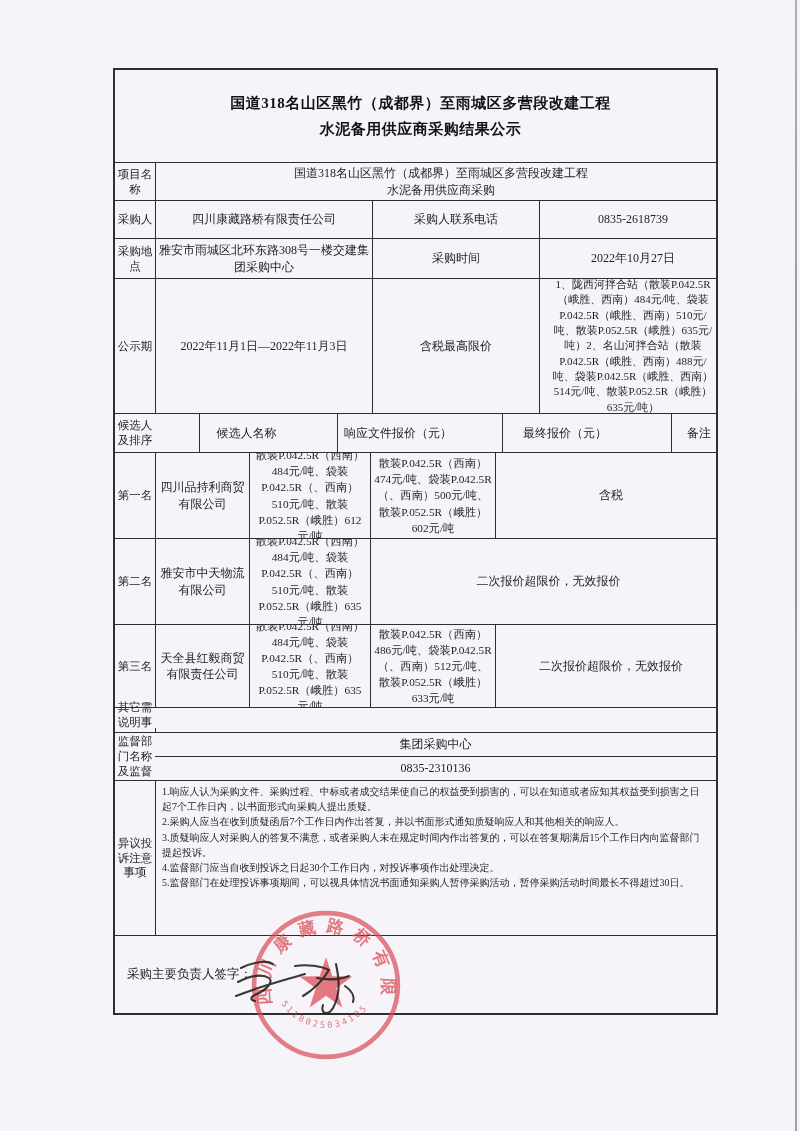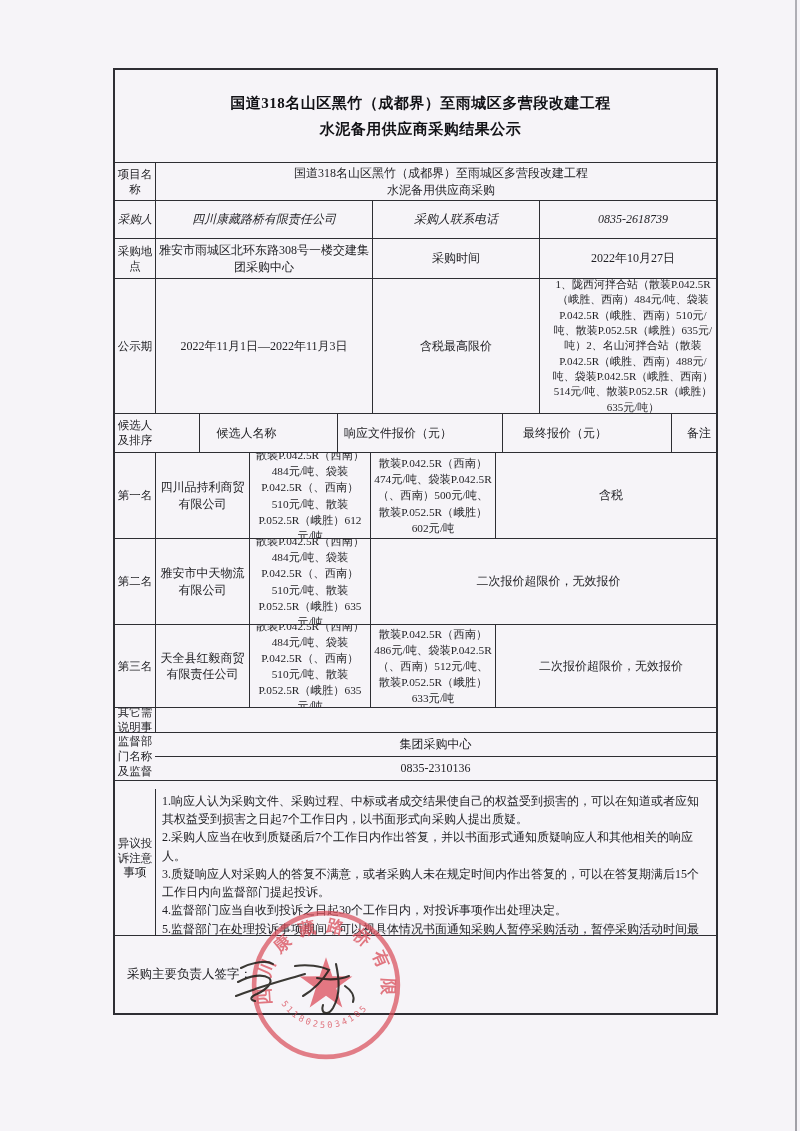--- a/index.html
+++ b/index.html
@@ -27,46 +27,46 @@
     overflow:hidden;
   }
   .c:first-child{border-left:none;}
   .lab{width:40px;font-size:11.5px;line-height:1.3;padding:2px 2px;}
   .grow{flex:1;padding-left:12px;}
   
   .r-title{height:92px;}
   .r-title .c{font-weight:700;font-size:15px;line-height:1.75;letter-spacing:.5px;color:#121216;}
   
   .r-project{height:38px;}
-  .r-buyer{height:38px;font-style:italic;}
+  .r-buyer{height:38px;}
   .r-location{height:40px;}
   .r-publicity{height:135px;}
   .w-v1{width:217px;}
   .w-l2{width:167px;}
   .small{font-size:11px;line-height:1.4;}
   
   .r-chead{height:39px;gap:44px;}
   .r-rank1{height:86px;}
   .r-rank2{height:86px;}
   .r-rank3{height:83px;}
   .w-name{width:94px;}
   .w-bid{width:121px;}
   .w-final{width:125px;}
   .price{font-size:11.3px;line-height:1.42;padding:2px 3px;}
   
-  .r-other{height:25px;}
+  .r-other{height:25px;align-items:flex-end;}
   .r-super{height:48px;}
   .sub{flex:1;display:flex;flex-direction:column;}
   .sub>div{flex:1;display:flex;align-items:center;justify-content:center;font-size:12px;}
   .sub>div+div{border-top:1.4px solid #2e2e33;}
   
   .r-complaint{height:155px;}
   .r-complaint .content{
     align-items:flex-start;justify-content:flex-start;text-align:left;
-    padding:3px 8px 3px 6px;font-size:12px;line-height:1.52;margin-top:8px;
+    padding:3px 8px 3px 6px;font-size:10px;line-height:1.52;
   }
   .r-complaint p{margin:0;}
   
   .r-sign{height:78px;}
   .r-sign .c{flex-direction:row;justify-content:flex-start;font-size:12.5px;}
   
   .stamp{position:absolute;left:250px;top:909px;width:152px;height:152px;opacity:.88;z-index:3;}
   .handsign{position:absolute;left:233px;top:938px;width:145px;height:88px;z-index:4;}
 </style>
 </head>

